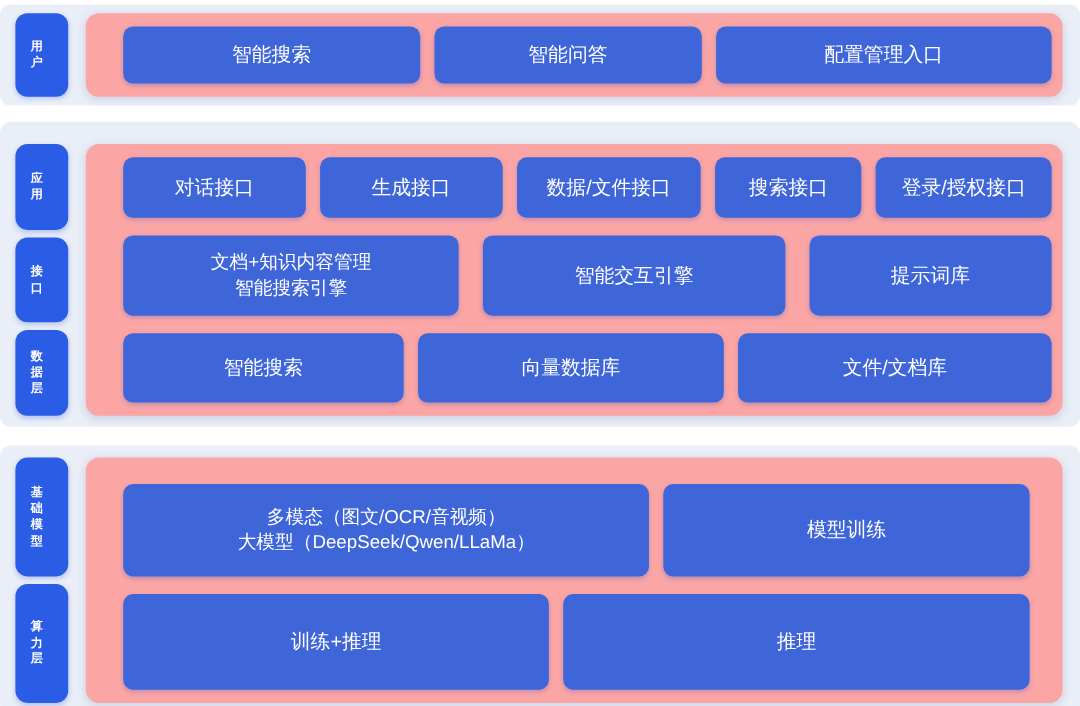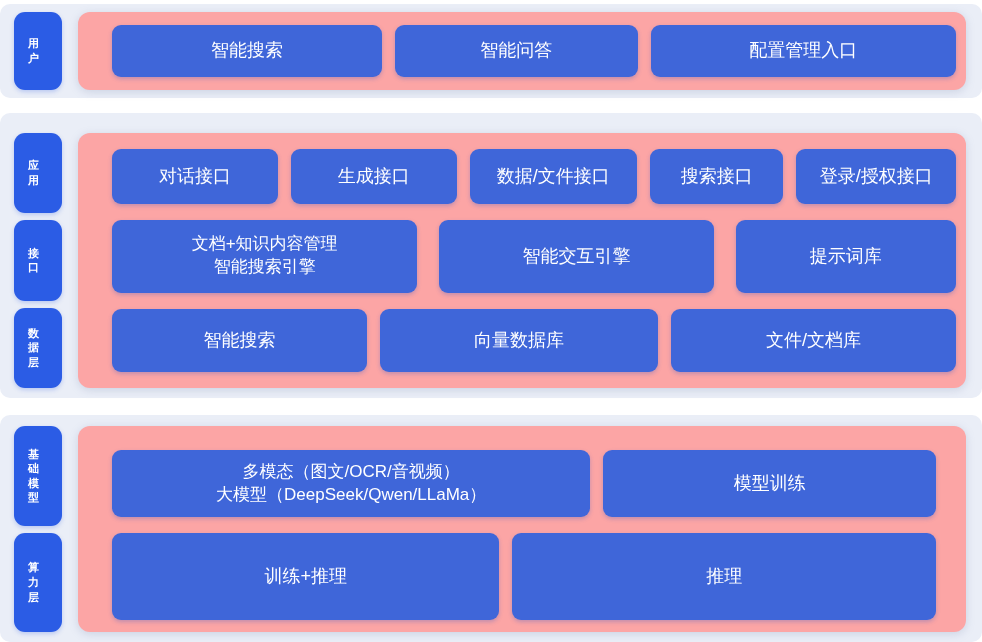--- a/index.html
+++ b/index.html
@@ -35,21 +35,21 @@
     display:flex;flex-direction:column;align-items:center;justify-content:center;
     font-size:18px;line-height:1.4;text-align:center;
     box-shadow:0 2px 4px rgba(56,88,196,.3);
     box-sizing:border-box;padding:4px 8px;
   }
   .btn .l2{font-size:17px;line-height:1.35;}
   .h52{height:52px;}
   .h55{height:55px;}
   .h73{height:73px;gap:22px;}
   .h63{height:63px;}
-  .h70{height:67px;margin-top:12px;}
+  .h70{height:84px;margin-top:12px;}
   .h87{height:87px;}
   .row-inset{margin-right:20px;}
 </style>
 </head>
 <body>
 
 <div class="page">
 
   <section class="band band-user">
     <div class="label-col">

